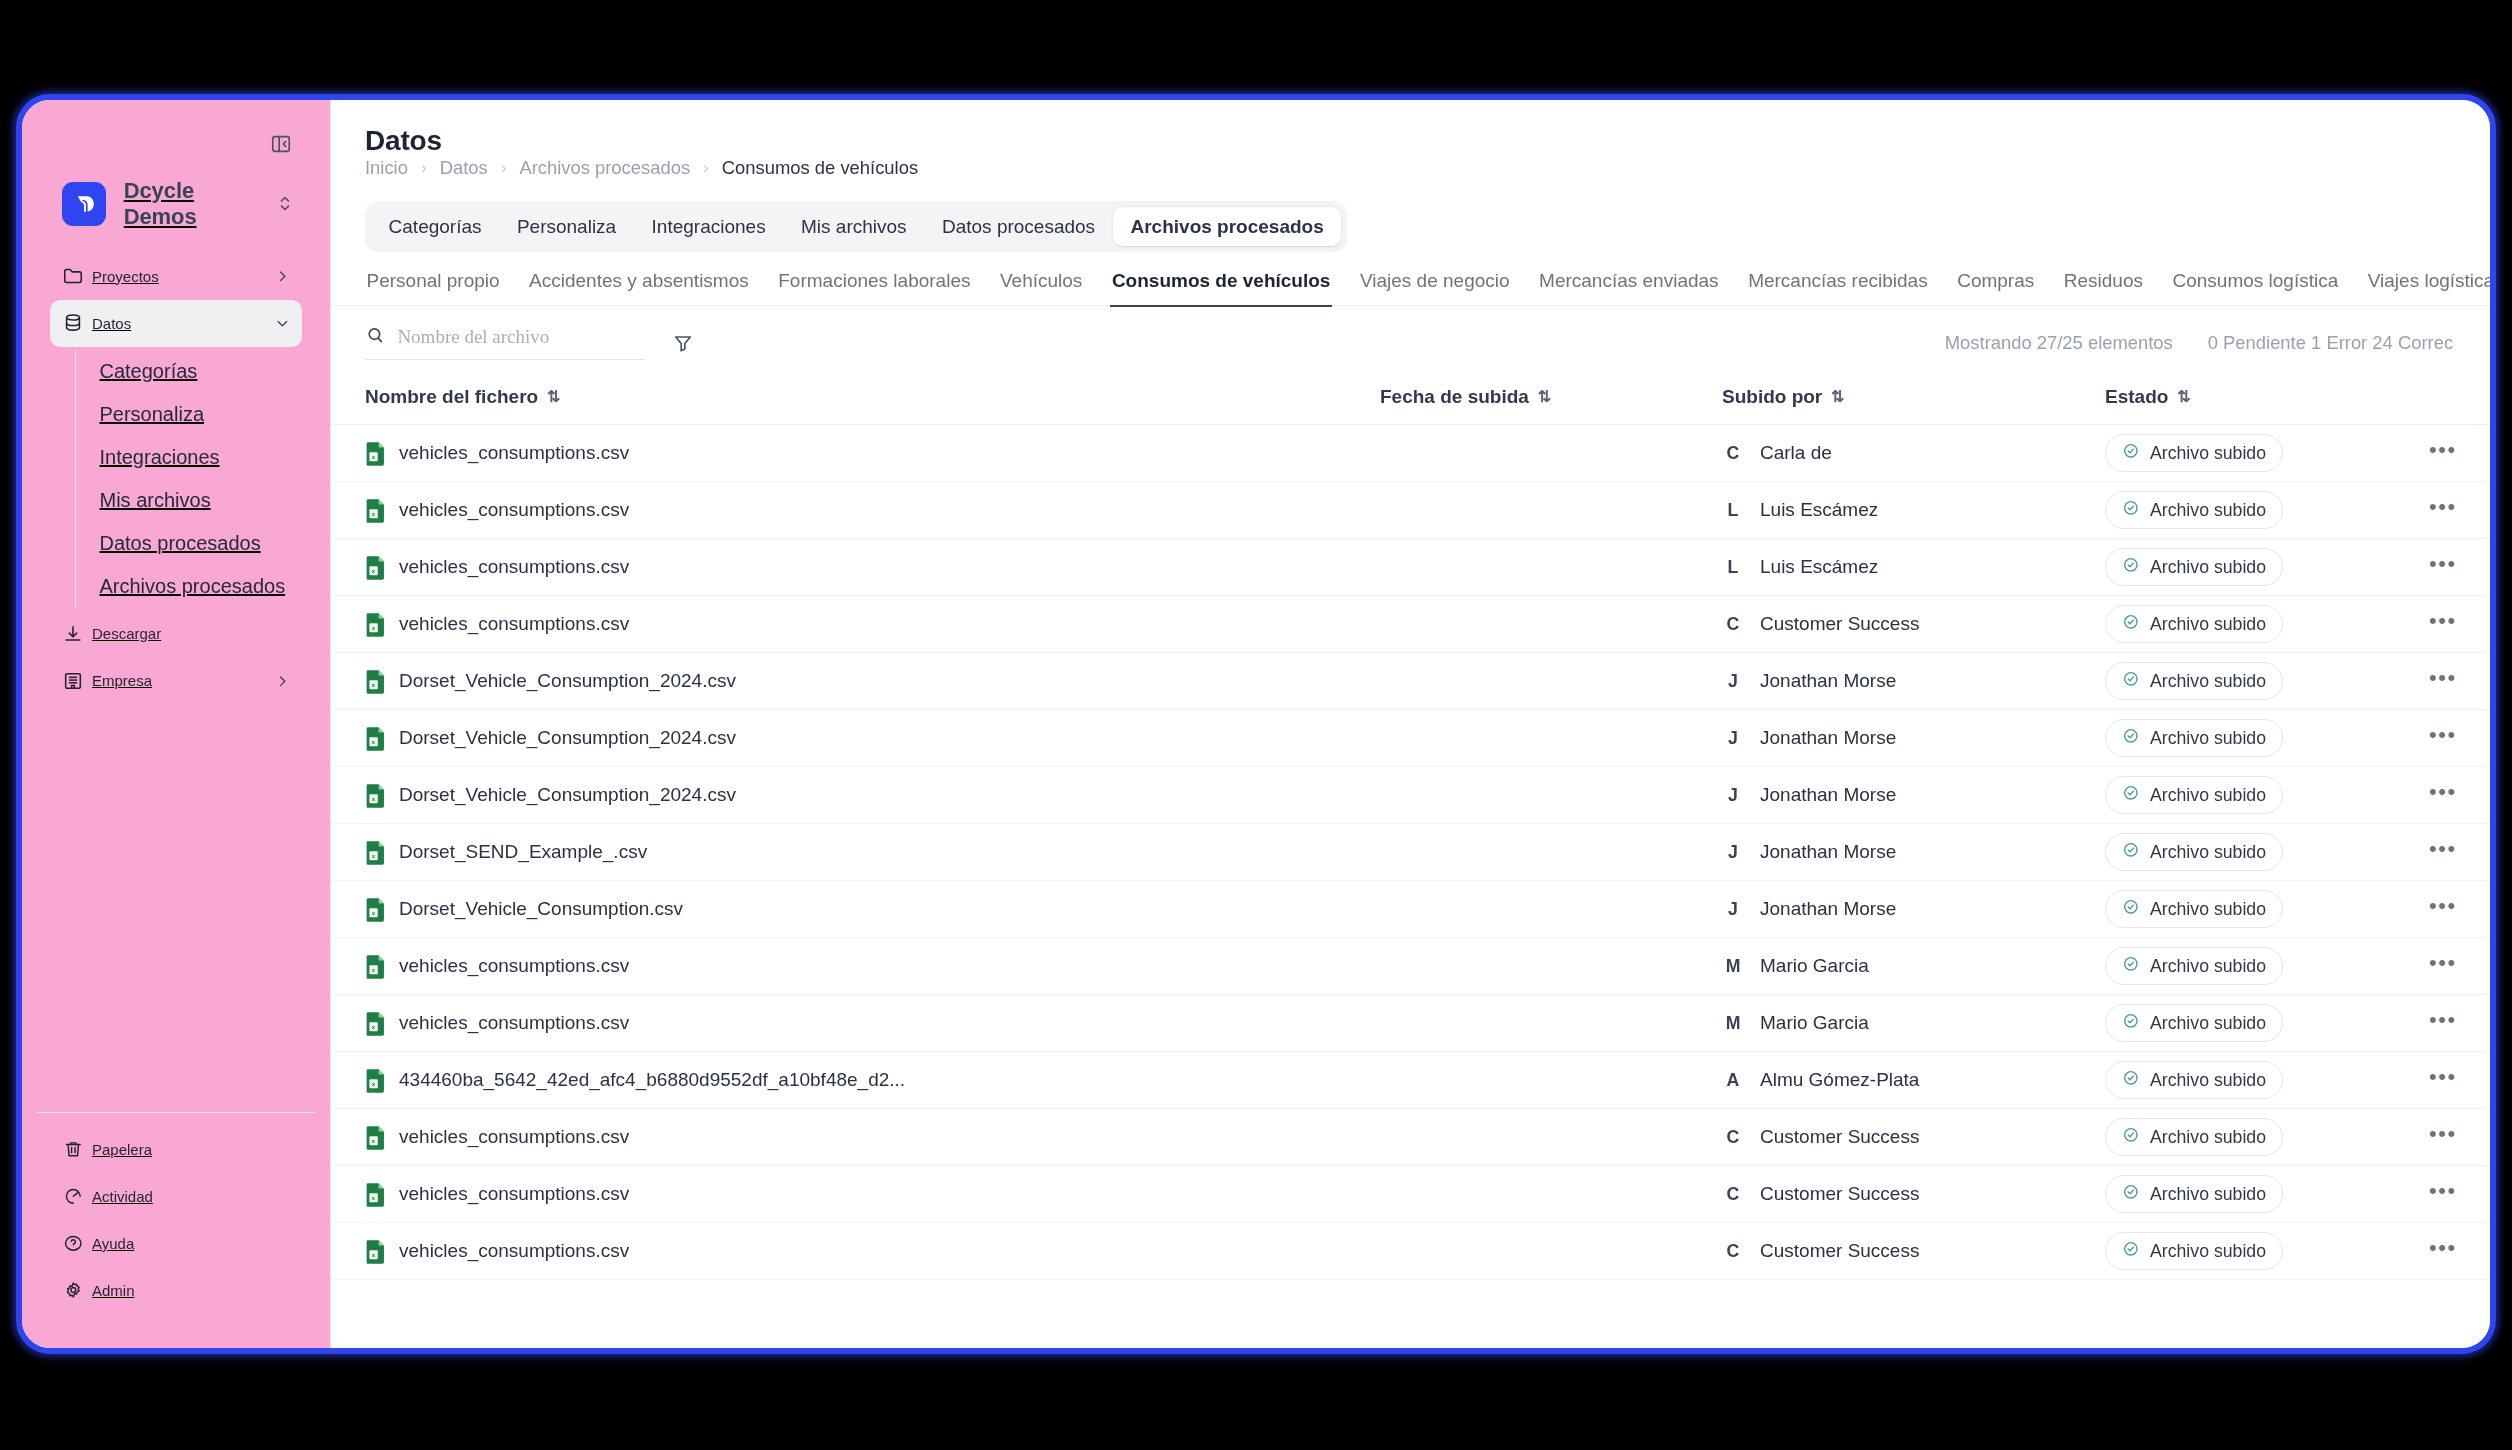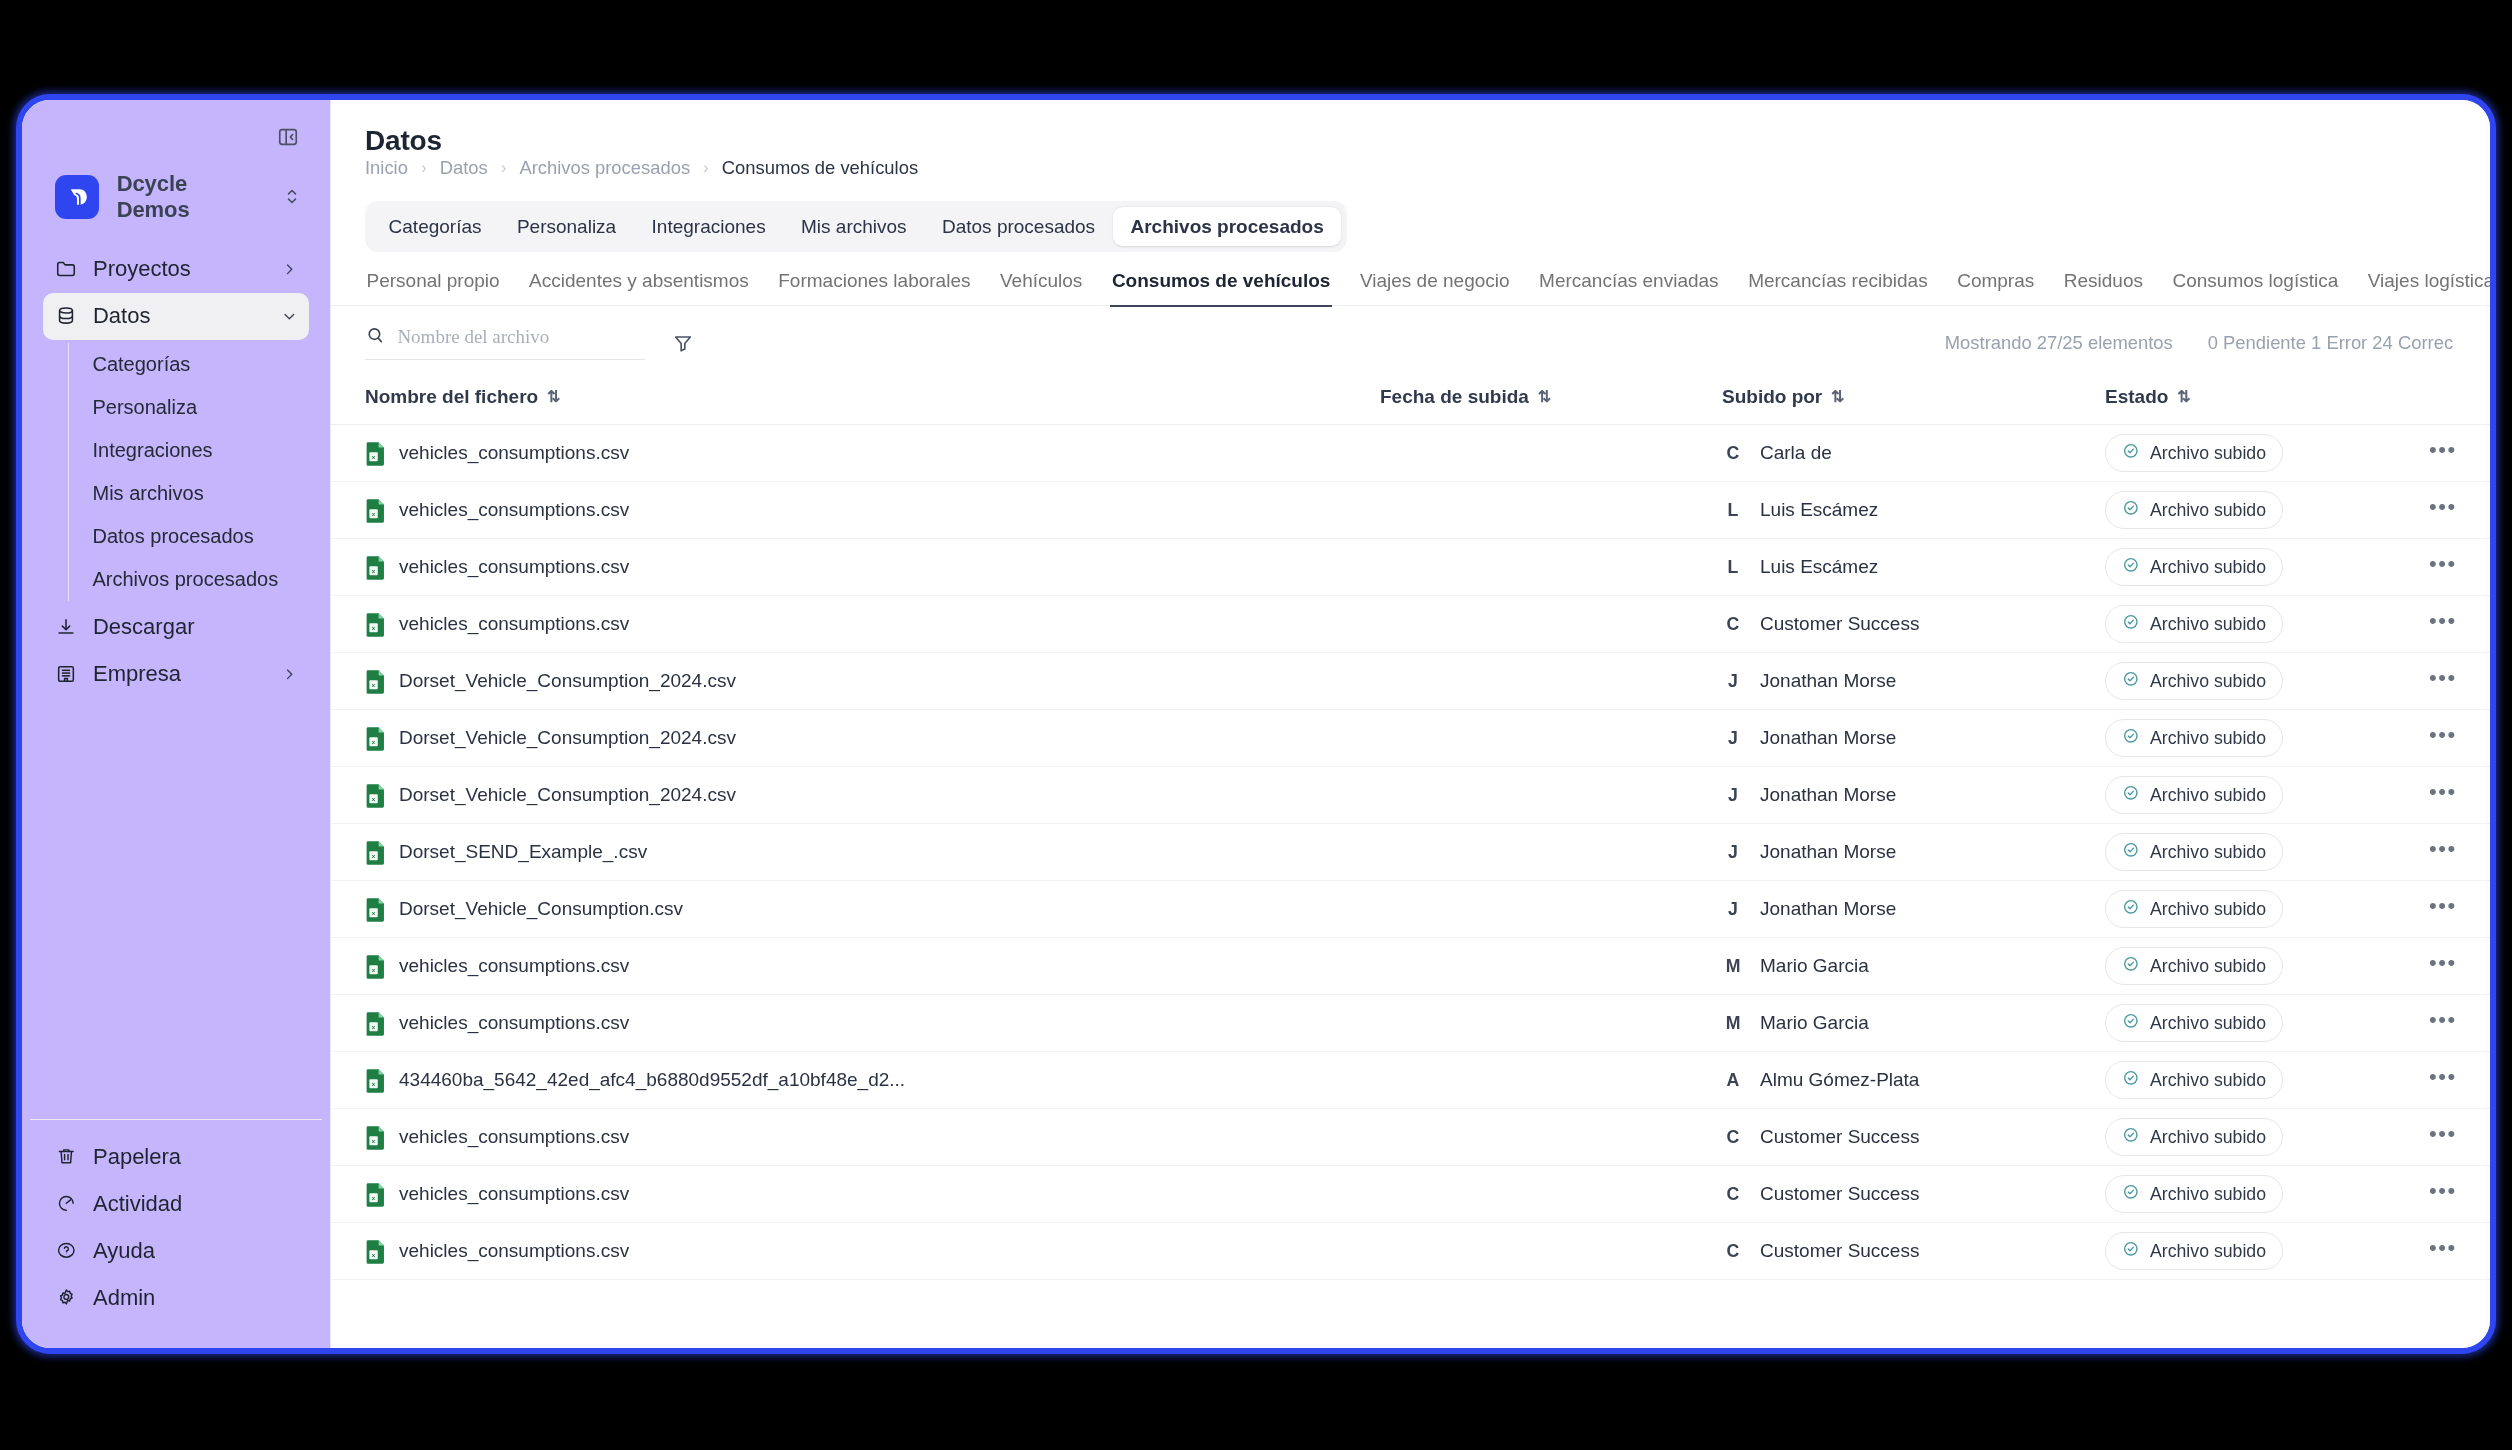--- a/index.html
+++ b/index.html
@@ -20,25 +20,26 @@
     border-radius: 34px;
     overflow: hidden;
     display: flex;
     box-shadow: 0 0 7.4px 2.2px rgba(47,69,240,.55);
   }
 
   
   #sidebar {
     width: 309px;
     flex: 0 0 309px;
-    background: #c4b5fd;
+    background: #f9a8d4;
     border-right: 0.7px solid #eaeaec;
     display: flex;
     flex-direction: column;
-    padding: 8px;
+    padding: 15px;
+    text-decoration: underline;
   }
   .sb-collapse-row {
     height: 57px;
     display: flex;
     align-items: center;
     justify-content: flex-end;
     padding-right: 22px;
   }
   .collapse-btn {
     width: 25px; height: 25px;
@@ -63,28 +64,28 @@
     font-weight: 700;
     color: #3a4254;
     letter-spacing: -0.1px;
     flex: 1;
   }
   .org-switch { width: 19px; height: 19px; flex: 0 0 19px; display:flex; align-items:center; justify-content:center;}
 
   .nav { margin-top: 17.7px; }
   .nav-item {
     display: flex; align-items: center;
-    gap: 16px;
+    gap: 8px;
     margin: 0 13.2px;
     padding: 0 11.8px;
     height: 47px;
     border-radius: 10.3px;
     cursor: pointer;
     color: #1f2430;
-    font-size: 22px;
+    font-size: 15px;
   }
   .nav-item.active { background: #f0f0f2; }
   .nav-ico { width: 22px; height: 22px; flex:0 0 22px; display:flex; align-items:center; justify-content:center; }
   .nav-label { flex: 1; }
   .nav-chev { width: 16px; height: 16px; display:flex; align-items:center; justify-content:center; }
 
   .subnav {
     margin: 2.9px 0 2.9px 38px;
     border-left: 1.5px solid #e6e6e9;
     padding-left: 0;

